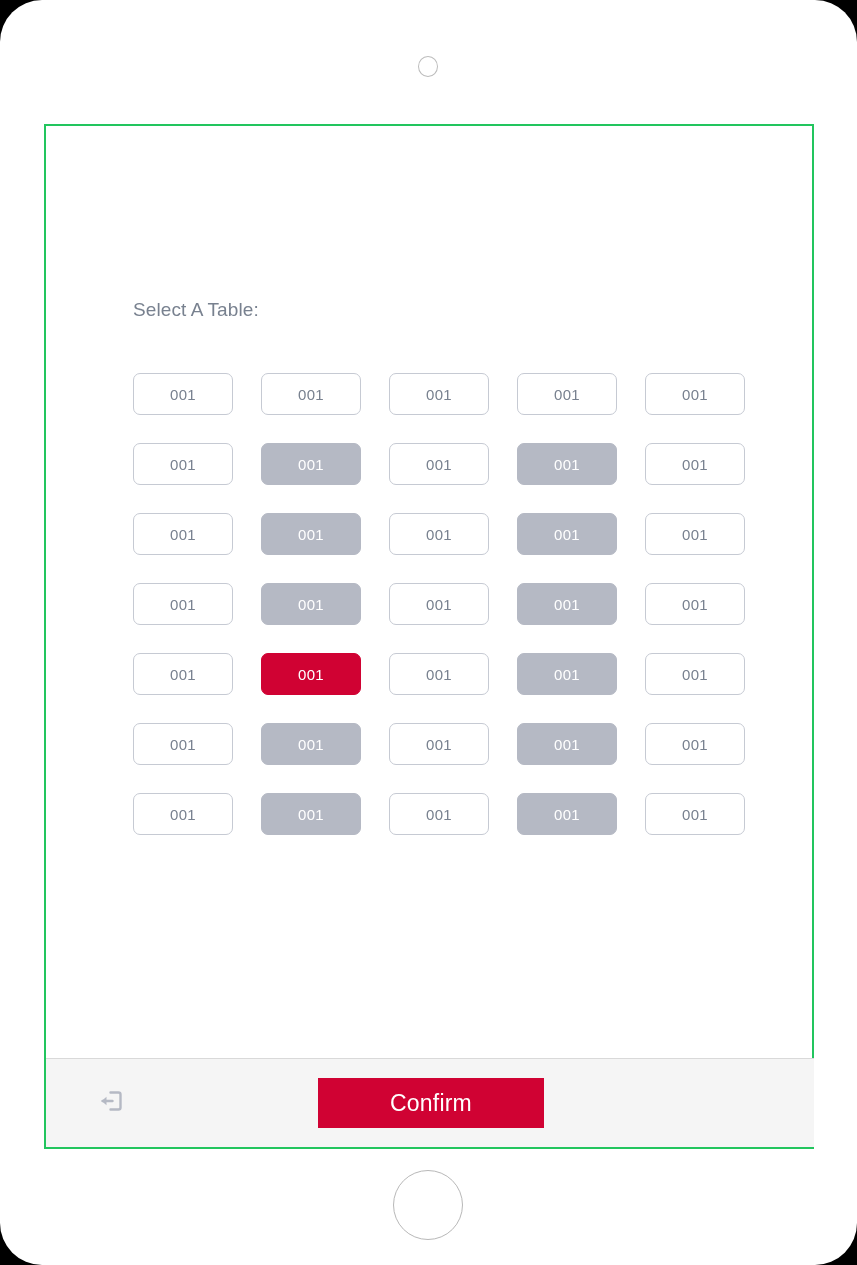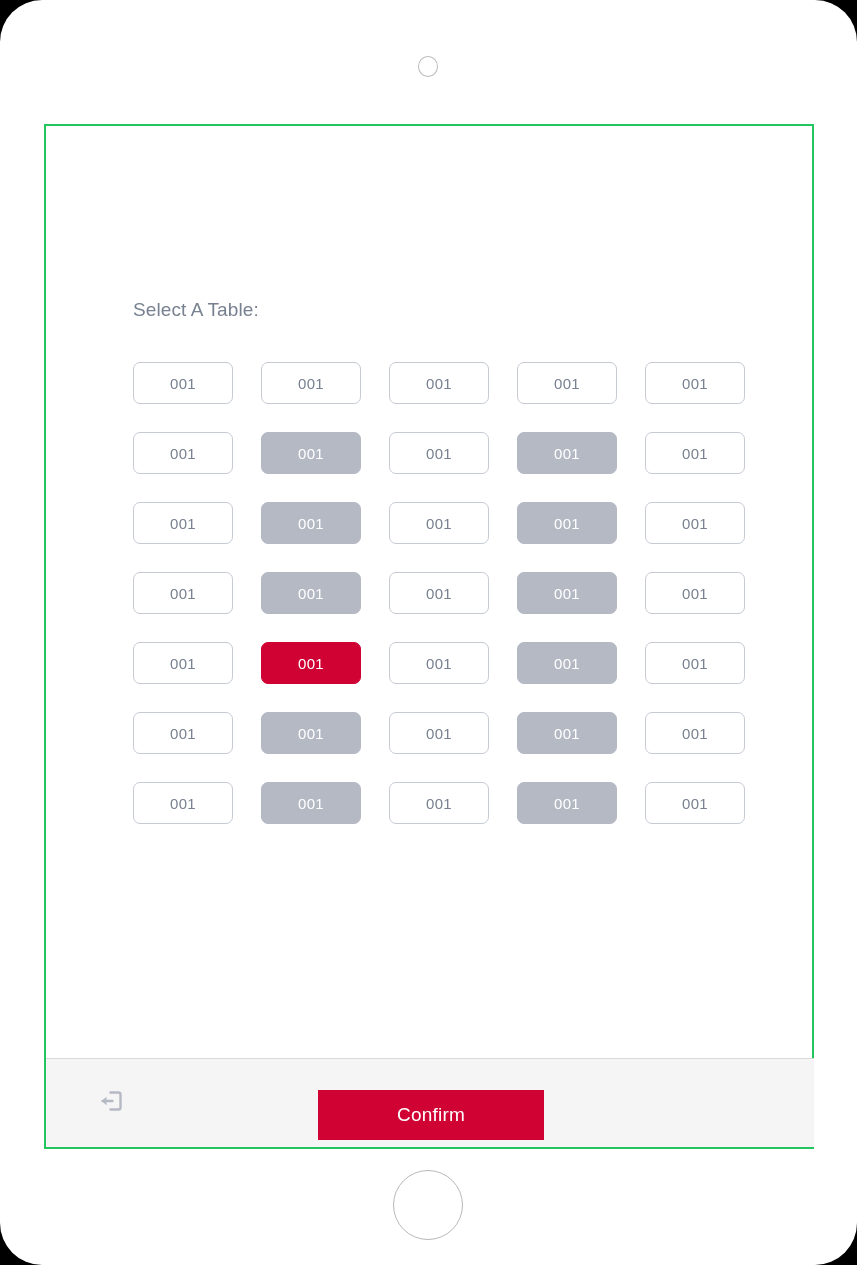--- a/index.html
+++ b/index.html
@@ -80,21 +80,21 @@
     font-size: 19px;
     color: #78818f;
     letter-spacing: 0.1px;
     white-space: nowrap;
   }
 
   
   #table-grid {
     position: absolute;
     left: 87px;
-    top: 236px;
+    top: 247px;
     width: 600px;
     display: grid;
     grid-template-columns: repeat(5, 100px);
     grid-auto-rows: 42px;
     column-gap: 24px;
     row-gap: 34px;
     gap: 28px;
   }
 
   .table-button {
@@ -153,27 +153,26 @@
   #confirm-button {
     position: absolute;
     left: 272px;
     top: 19px;
     width: 226px;
     height: 50px;
     background: #d00233;
     color: #ffffff;
     border: none;
     font-family: "Liberation Sans", sans-serif;
-    font-size: 19px;
+    font-size: 23px;
     letter-spacing: 0.2px;
     cursor: pointer;
     display: flex;
     align-items: center;
     justify-content: center;
-    margin-top: 12px;
   }
 </style>
 </head>
 <body>
 
 <div id="device-frame">
 
   <div id="camera-dot"></div>
 
   <div id="app-panel">

